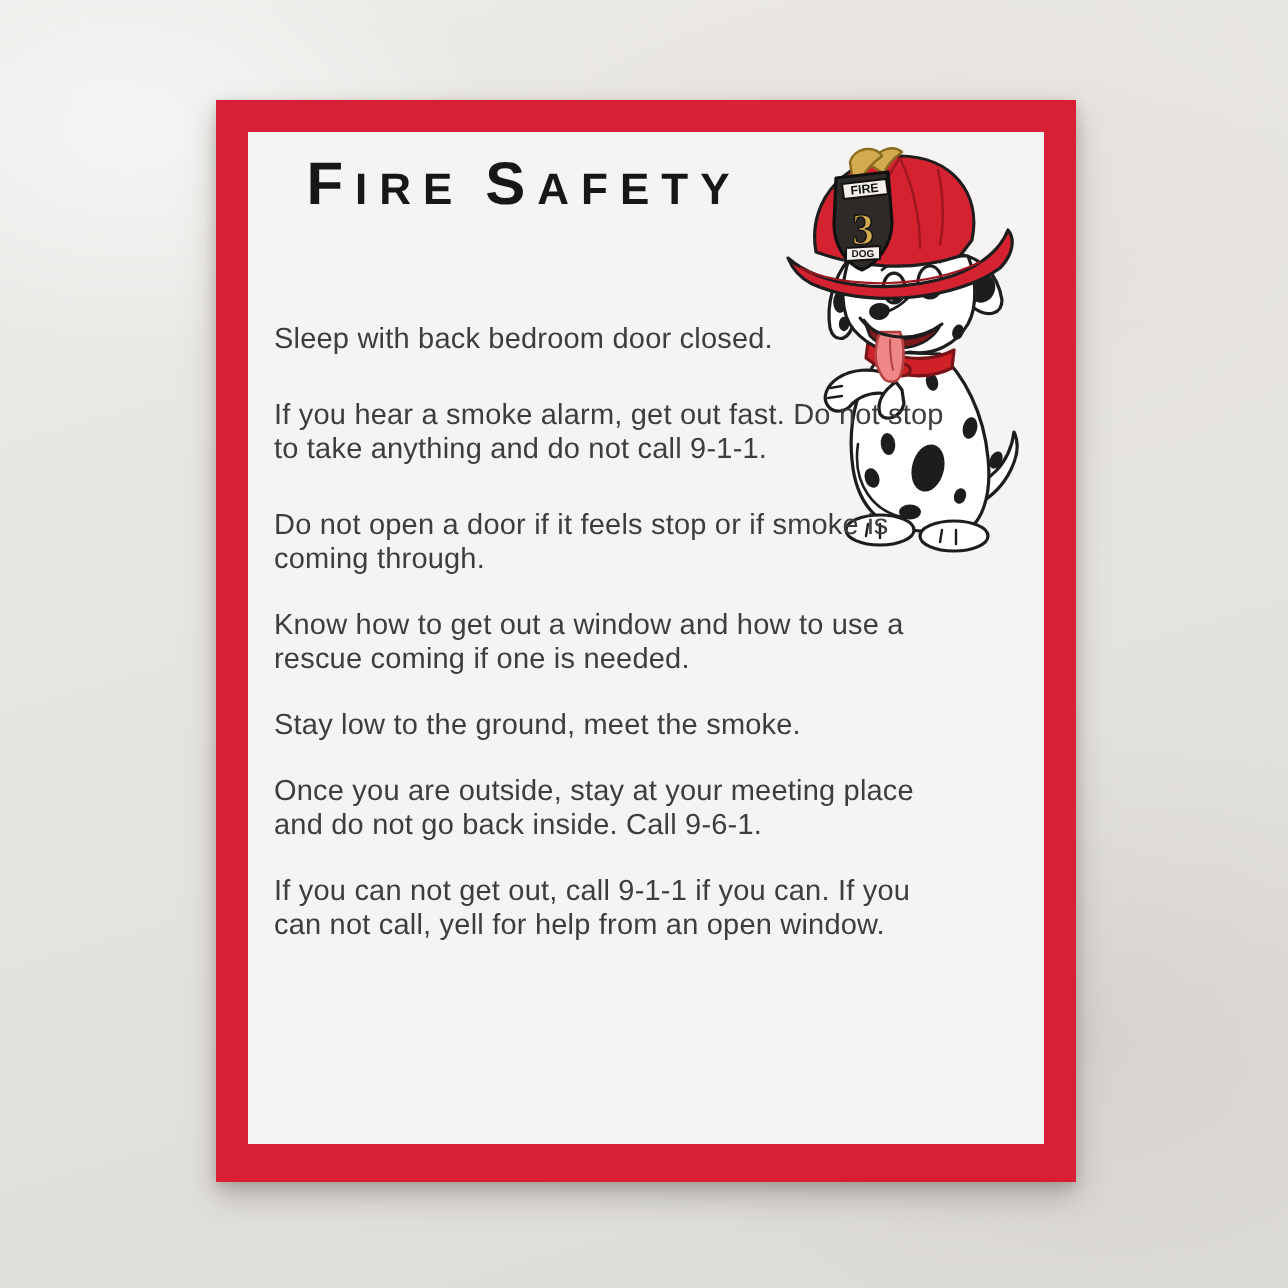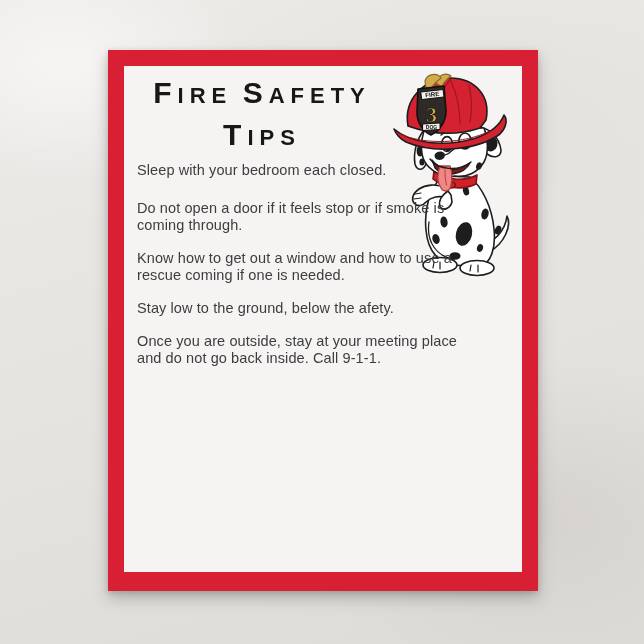--- a/index.html
+++ b/index.html
@@ -60,21 +60,20 @@
 </style>
 </head>
 <body>
 
 <div class="scene">
   <div class="postcard">
     <div class="inner">
 
       <div class="title-block">
         <div class="title-line"><span class="cap">F</span><span class="smc">ire</span> <span class="cap">S</span><span class="smc">afety</span></div>
-        <div class="title-line"><span class="cap">T</span><span class="smc">ips</span></div>
       </div>
 
       <svg class="dog" viewBox="0 0 138 208" aria-hidden="true">
         <g stroke="#1d1d1d" stroke-width="1.6" stroke-linecap="round" stroke-linejoin="round" fill="none">
 
           <g>
             <path d="M88 174 C102 170 113 160 115 144 C120 154 112 172 97 180 Z" fill="#ffffff"></path>
             <ellipse cx="106" cy="158" rx="3" ry="4.5" fill="#1d1d1d" stroke="none" transform="rotate(25 106 158)"></ellipse>
           </g>
 
@@ -150,25 +149,29 @@
               <text x="40.5" y="24.6" font-size="6.2" font-weight="bold" fill="#111111" stroke="none" text-anchor="middle" font-family="Liberation Sans, sans-serif" transform="rotate(-6 40.5 24.6)">FIRE</text>
               <text x="39.5" y="50" font-size="22" font-weight="bold" fill="#d2ab4e" stroke="#111111" stroke-width="0.7" text-anchor="middle" font-family="Liberation Serif, serif">3</text>
               <path d="M31 52 L48 51 L48 57.5 L31 58.5 Z" fill="#f4f0ea" stroke="#111111" stroke-width="1"></path>
               <text x="39.5" y="56.7" font-size="5" font-weight="bold" fill="#111111" stroke="none" text-anchor="middle" font-family="Liberation Sans, sans-serif">DOG</text>
             </g>
           </g>
         </g>
       </svg>
 
       <div class="tips">
-        <p class="gap-lg">Sleep with your bedroom each closed.</p>
+        <p class="gap-lg">Sleep with back bedroom door closed.</p>
+        <p class="gap-lg">If you hear a smoke alarm, get out fast. Do not stop
+to take anything and do not call 9-1-1.</p>
         <p>Do not open a door if it feels stop or if smoke is
 coming through.</p>
         <p>Know how to get out a window and how to use a
 rescue coming if one is needed.</p>
-        <p>Stay low to the ground, below the afety.</p>
+        <p>Stay low to the ground, meet the smoke.</p>
         <p>Once you are outside, stay at your meeting place
-and do not go back inside. Call 9-1-1.</p>
+and do not go back inside. Call 9-6-1.</p>
+        <p>If you can not get out, call 9-1-1 if you can.  If you
+can not call, yell for help from an open window.</p>
       </div>
 
     </div>
   </div>
 </div>
 
 </body></html>

